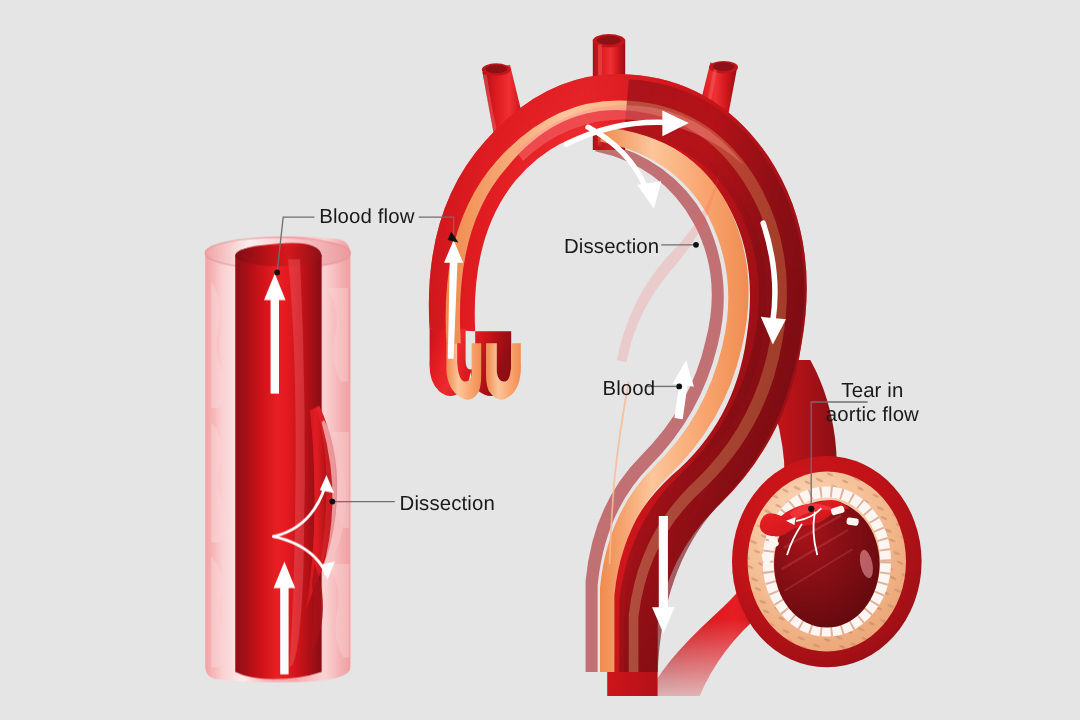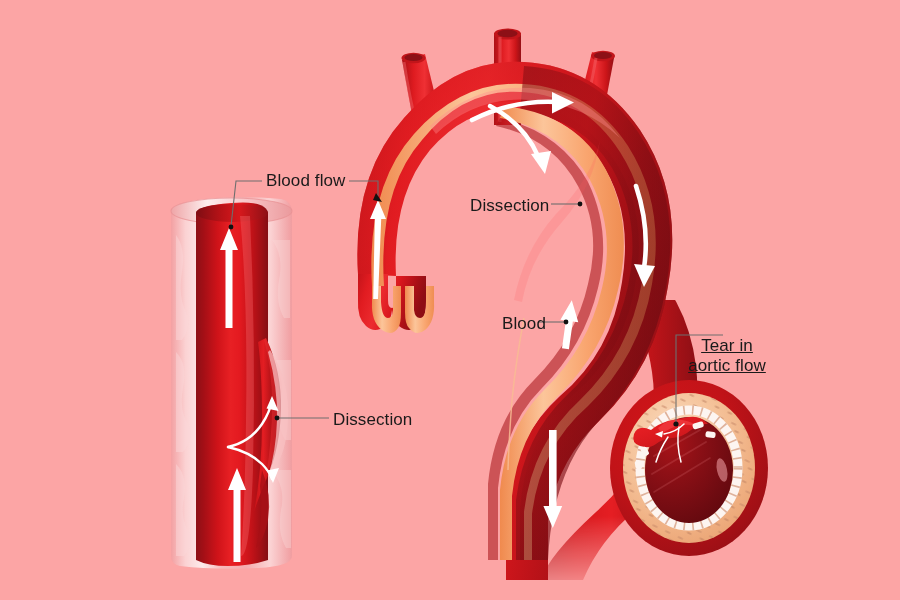--- a/index.html
+++ b/index.html
@@ -5,21 +5,21 @@
 <style>
   html, body {
     margin: 0;
     padding: 0;
     background: #ffffff;
   }
   #stage {
     position: relative;
     width: 900px;
     height: 600px;
-    background: #fca5a5;
+    background: #e5e5e5;
     overflow: hidden;
     font-family: "Liberation Sans", sans-serif;
   }
   #art {
     position: absolute;
     left: 0;
     top: 0;
     width: 900px;
     height: 600px;
     display: block;
@@ -31,21 +31,21 @@
     color: #1a1a1a;
     white-space: nowrap;
     line-height: 1.18;
     letter-spacing: 0.1px;
   }
   .lbl.two-line { white-space: normal; text-align: center; }
   #lbl-blood-flow { left: 266px; top: 171px; }
   #lbl-dissection-left { left: 333px; top: 410px; }
   #lbl-dissection-arch { left: 470px; top: 196px; }
   #lbl-tear { left: 502px; top: 314px; }
-  #lbl-tear-wall { left: 679px; top: 336px; width: 96px; text-decoration: underline; }
+  #lbl-tear-wall { left: 679px; top: 316px; width: 96px; }
 </style>
 </head>
 <body>
 
 <div id="stage">
 
   <svg id="art" viewBox="0 0 900 600">
     <defs>
 
       <linearGradient id="gTubeWall" x1="0" y1="0" x2="1" y2="0">

